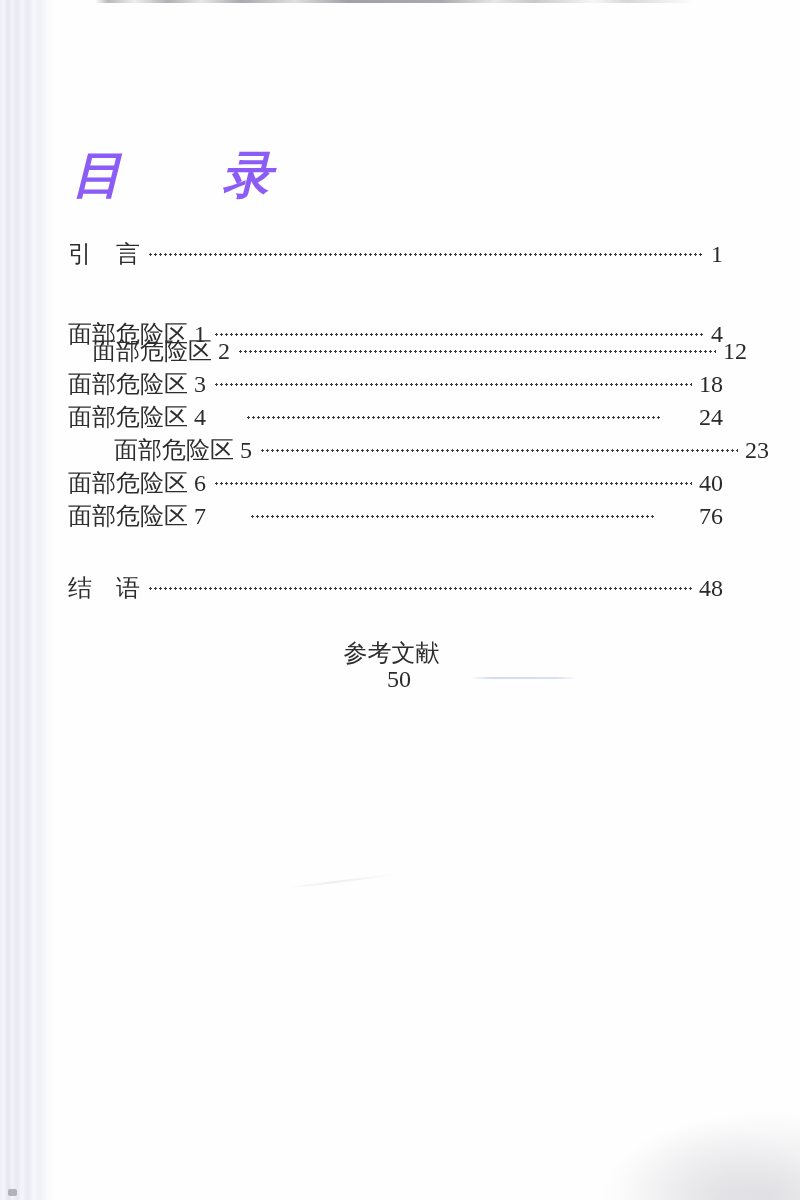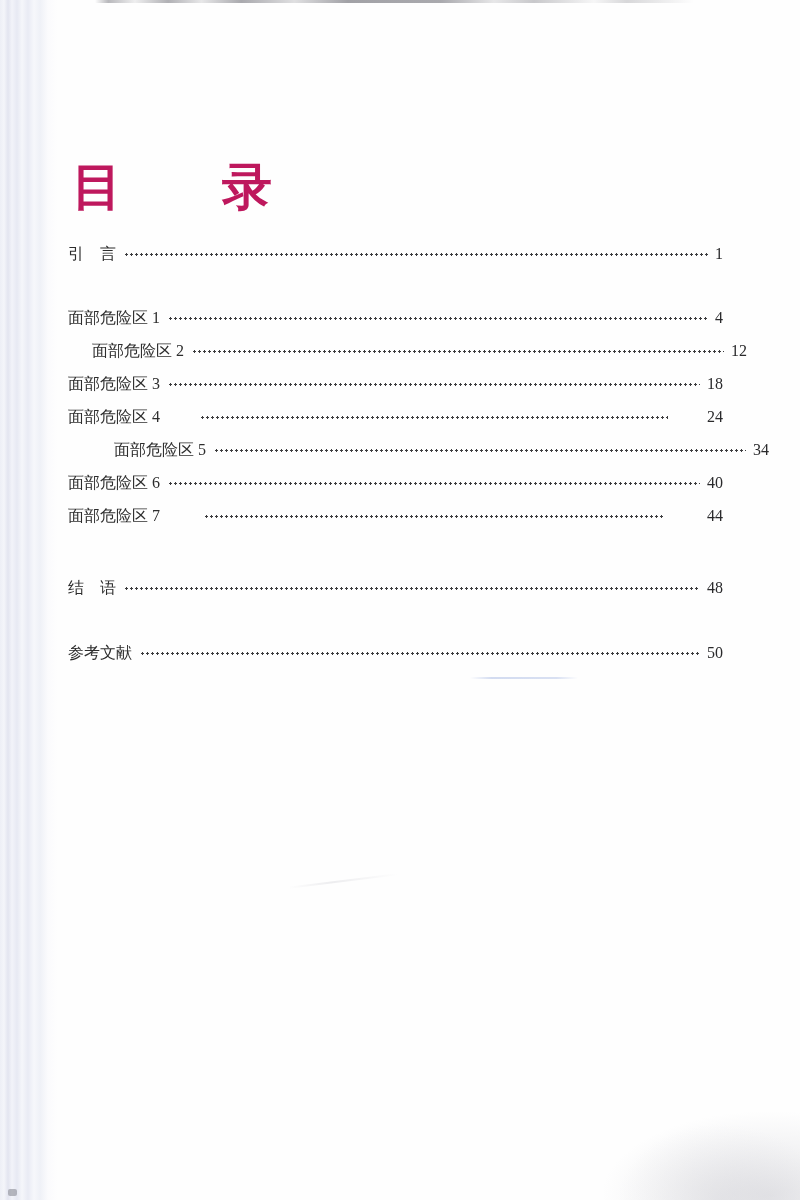--- a/index.html
+++ b/index.html
@@ -51,51 +51,52 @@
       rgba(130,155,215,0.30) 80%, rgba(130,155,215,0) 100%);
   }
   .streak-gray {
     position: absolute; left: 288px; top: 880px; width: 110px; height: 2px;
     transform: rotate(-7deg);
     background: linear-gradient(90deg, rgba(175,175,185,0) 0%, rgba(175,175,185,0.22) 40%,
       rgba(175,175,185,0) 100%);
   }
 
   .page-title {
-    position: absolute; left: 72px; top: 128px;
+    position: absolute; left: 72px; top: 116px;
     font-size: 50px; line-height: 50px; font-weight: bold;
-    color: #be185d; letter-spacing: 0;
+    color: #8b5cf6; letter-spacing: 0;
     white-space: pre;
+    font-style: italic;
   }
 
   .toc-row {
     position: absolute; left: 68px; width: 655px; height: 26px;
     display: flex; align-items: center;
-    font-size: 16px; line-height: 26px; color: #2d2d2d;
+    font-size: 24px; line-height: 26px; color: #2d2d2d;
   }
   .toc-label { flex: 0 0 auto; padding-right: 8px; white-space: pre; }
   .leader {
     flex: 1 1 auto; height: 26px;
     background-image: radial-gradient(circle, #3c3c3e 1px, rgba(0,0,0,0) 1.25px);
     background-size: 5px 5px;
     background-repeat: repeat-x;
     background-position: 0 center;
   }
   .toc-page { flex: 0 0 auto; padding-left: 7px; color: #2a2a2c; }
 
   .r0 { top: 241px; }
-  .r1 { top: 305px; }
+  .r1 { top: 321px; }
   .r2 { top: 338px; margin-left: 24px; }
   .r3 { top: 371px; }
   .r4 { top: 404px; gap: 32px; }
   .r5 { top: 437px; margin-left: 46px; }
   .r6 { top: 470px; }
   .r7 { top: 503px; gap: 36px; }
   .r8 { top: 575px; align-items: flex-end; }
-  .r9 { top: 640px; }
+  .r9 { top: 640px; flex-direction: column; }
 </style>
 </head>
 <body>
 
 <div class="edge-left"></div>
 <div class="edge-top"></div>
 <div class="corner-grain"></div>
 <div class="speck"></div>
 <div class="streak-blue"></div>
 <div class="streak-gray"></div>
@@ -128,33 +129,33 @@
 
 <div class="toc-row r4">
   <span class="toc-label">面部危险区 4</span>
   <span class="leader"></span>
   <span class="toc-page">24</span>
 </div>
 
 <div class="toc-row r5">
   <span class="toc-label">面部危险区 5</span>
   <span class="leader"></span>
-  <span class="toc-page">34</span>
+  <span class="toc-page">23</span>
 </div>
 
 <div class="toc-row r6">
   <span class="toc-label">面部危险区 6</span>
   <span class="leader"></span>
   <span class="toc-page">40</span>
 </div>
 
 <div class="toc-row r7">
   <span class="toc-label">面部危险区 7</span>
   <span class="leader"></span>
-  <span class="toc-page">44</span>
+  <span class="toc-page">76</span>
 </div>
 
 <div class="toc-row r8">
   <span class="toc-label">结　语</span>
   <span class="leader"></span>
   <span class="toc-page">48</span>
 </div>
 
 <div class="toc-row r9">
   <span class="toc-label">参考文献</span>

